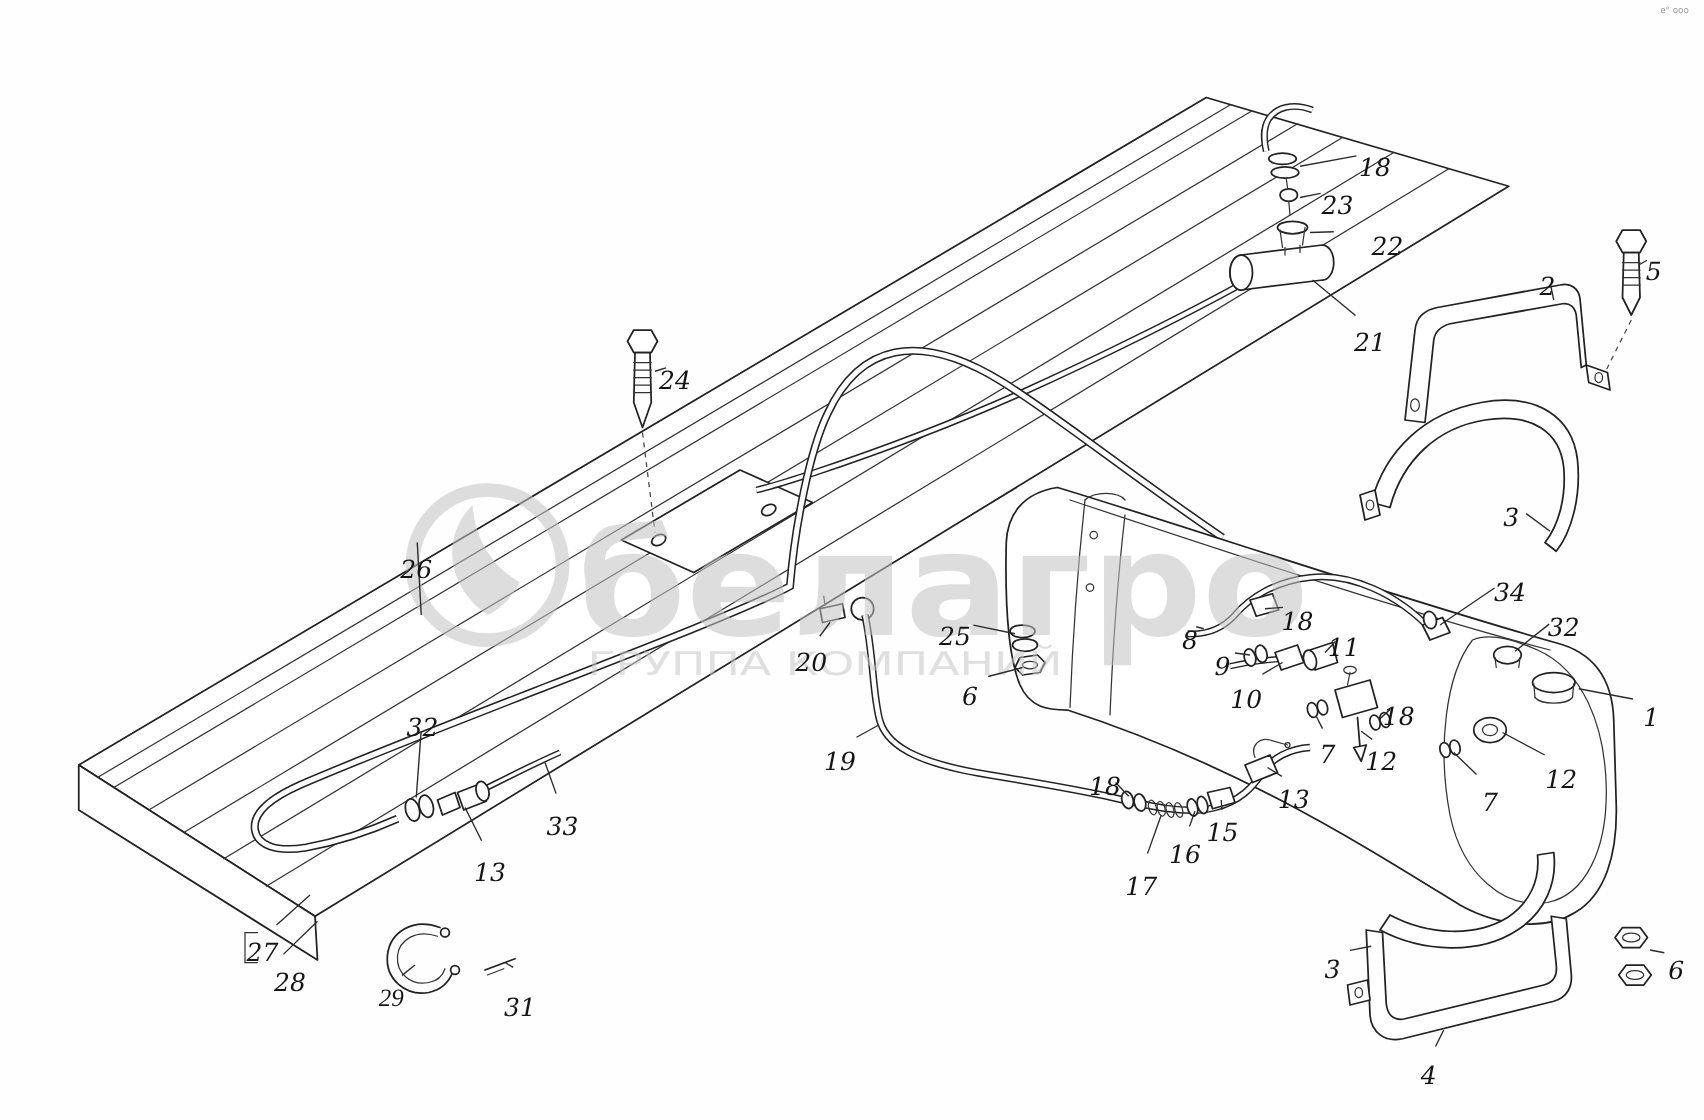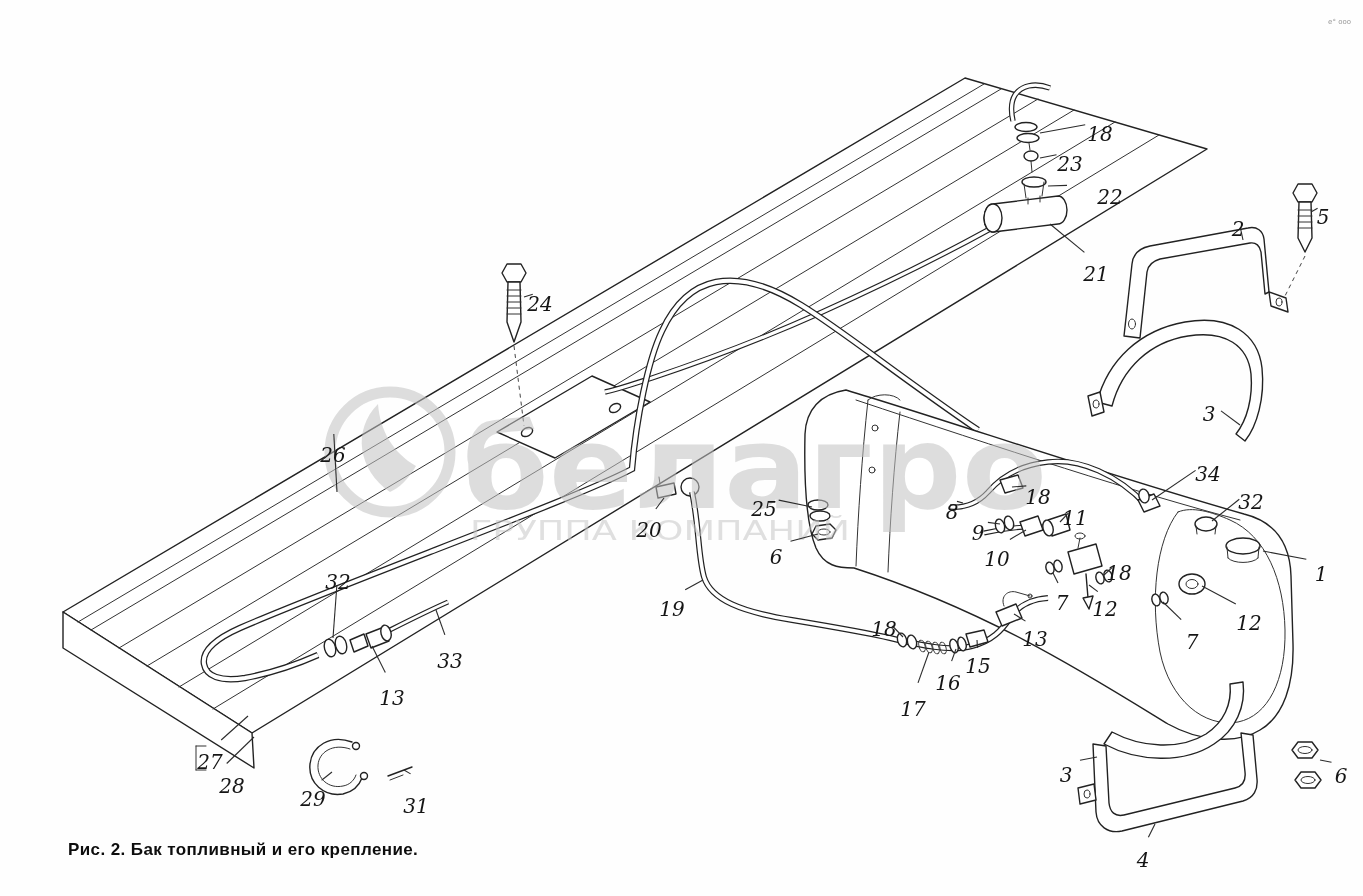--- a/index.html
+++ b/index.html
@@ -5,21 +5,21 @@
   html,body{margin:0;padding:0;background:#ffffff;}
   .stage{position:relative;width:1363px;height:896px;background:#fefefe;overflow:hidden;
          font-family:"Liberation Sans",sans-serif;}
   svg{position:absolute;left:0;top:0;}
   #labels-layer{position:absolute;left:0;top:12px;width:100%;height:100%;pointer-events:none;text-align:center;}
   .part-label{position:absolute;transform:translate(-50%,-50%);
       font:italic 20px "DejaVu Serif",serif;color:#151515;white-space:nowrap;}
   .leader{stroke:#2b2b2b;stroke-width:1.1;}
   .caption{position:absolute;left:68px;top:840px;font:bold 17px "Liberation Sans",sans-serif;
       color:#0d0d0d;letter-spacing:.4px;}
-  .corner-mark{position:absolute;right:12px;top:18px;font:7px "DejaVu Sans",sans-serif;color:#9a9a9a;text-align:center;}
+  .corner-mark{position:absolute;right:12px;top:4px;font:7px "DejaVu Sans",sans-serif;color:#9a9a9a;text-align:center;}
   .ln{stroke:#222;fill:none;stroke-width:1.4;stroke-linecap:round;stroke-linejoin:round;}
   .lnthin{stroke:#333;fill:none;stroke-width:1;stroke-linecap:round;}
   .white{fill:#fff;}
   .dash{stroke:#444;stroke-width:1;stroke-dasharray:4 4;fill:none;}
   .wm-title{font-family:"DejaVu Sans",sans-serif;font-weight:bold;fill:#c3c3c3;}
   .wm-sub{font-family:"DejaVu Sans",sans-serif;fill:#c7c7c7;}
 </style>
 </head>
 <body>
 
@@ -314,23 +314,22 @@
       <span class="part-label" style="left: 1035px; top: 627px;">13</span>
       <span class="part-label" style="left: 978px; top: 654px;">15</span>
       <span class="part-label" style="left: 948px; top: 671px;">16</span>
       <span class="part-label" style="left: 884px; top: 617px;">18</span>
       <span class="part-label" style="left: 913px; top: 697px;">17</span>
       <span class="part-label" style="left: 338px; top: 570px;">32</span>
       <span class="part-label" style="left: 450px; top: 649px;">33</span>
       <span class="part-label" style="left: 392px; top: 686px;">13</span>
       <span class="part-label" style="left: 210px; top: 750px;">27</span>
       <span class="part-label" style="left: 216px; top: 774px; margin-left: 16px;">28</span>
-      <span class="part-label" style="left: 313px; top: 787px;">29</span>
+      <span class="part-label" style="left: 313px; top: 787px; font-family: Liberation Serif, serif;">29</span>
       <span class="part-label" style="left: 416px; top: 777px; margin-top: 17px;">31</span>
       <span class="part-label" style="left: 1066px; top: 763px;">3</span>
       <span class="part-label" style="left: 1143px; top: 848px;">4</span>
       <span class="part-label" style="left: 1341px; top: 764px;">6</span>
     </div>
 
-<div class="caption">Рис. 2. Бак топливный и его крепление.</div>
 <div class="corner-mark">е° ооо</div>
 
 </div>
 
 </body></html>

